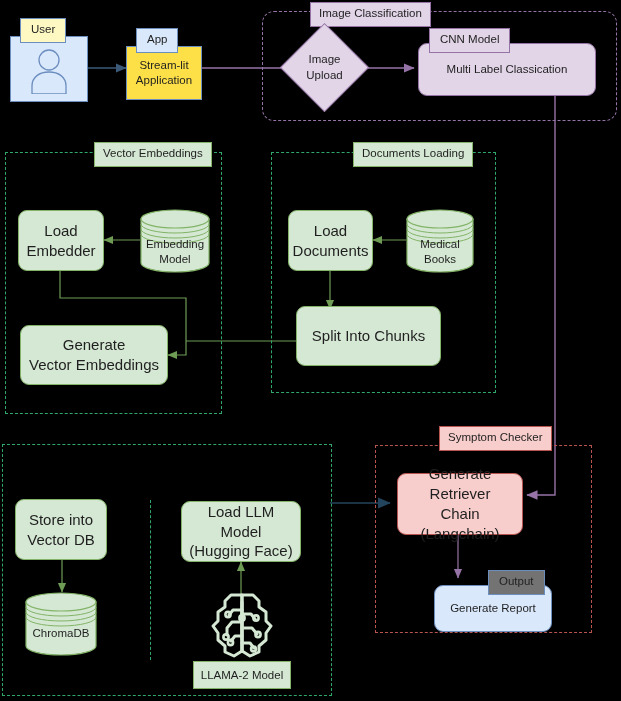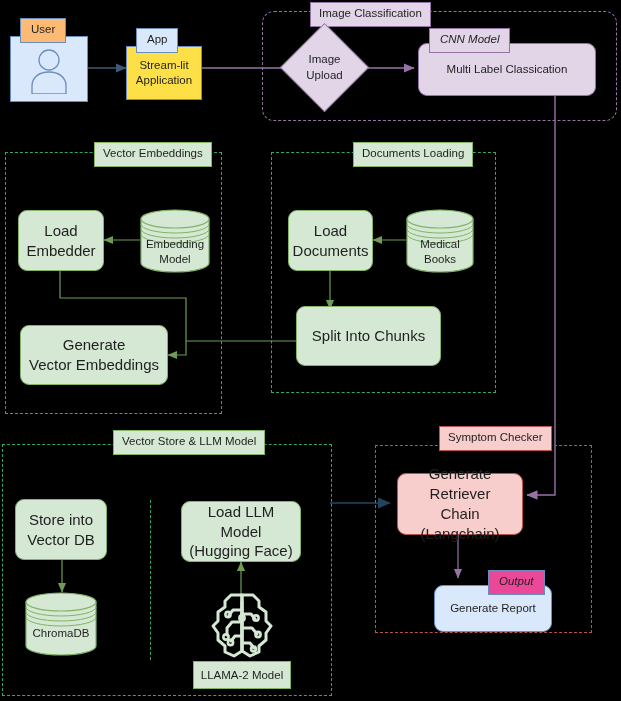--- a/index.html
+++ b/index.html
@@ -60,21 +60,21 @@
     display:flex;align-items:center;justify-content:center;
     text-align:center;font-size:11.5px;line-height:1.32;color:#1f1f1f;
   }
 
   
   .tabnode{position:absolute;}
   .tabnode .tn-tab{
     position:absolute;top:0;
     border:1px solid;font-size:11.5px;line-height:1;
     padding:5px 10px 6px 10px;white-space:nowrap;text-align:center;
-    color:#1f1f1f;z-index:3;font-style:italic;
+    color:#1f1f1f;z-index:3;
   }
   .tabnode .tn-body{
     position:absolute;left:0;
     border:1px solid;box-sizing:border-box;border-radius:9px;
     display:flex;align-items:center;justify-content:center;
     text-align:center;font-size:11.5px;line-height:1.32;color:#1f1f1f;
   }
 
   
   .diamond{position:absolute;}
@@ -159,29 +159,28 @@
   <div class="group rnd" style="left:262px;top:11px;width:353px;height:108px;border-color:#9673a6;"></div>
   <div class="gtitle" style="left:277px;top:2px;background:#e1d5e7;border-color:#9673a6;">Image Classification</div>
 
   <div class="group sq" style="left:5px;top:152px;width:215px;height:260px;border-color:#2fa86a;"></div>
   <div class="gtitle" style="left:61px;top:142px;background:#d5e8d4;border-color:#82b366;">Vector Embeddings</div>
 
   <div class="group sq" style="left:271px;top:152px;width:223px;height:239px;border-color:#2fa86a;"></div>
   <div class="gtitle" style="left:320px;top:142px;background:#d5e8d4;border-color:#82b366;">Documents Loading</div>
 
   <div class="group sq" style="left:2px;top:444px;width:328px;height:250px;border-color:#2fa86a;"></div>
-  <div class="gtitle" style="left:80px;top:430px;background:#d5e8d4;border-color:#82b366;">Vector Store &amp; LLM Model</div>
 
   <div style="position:absolute;left:150px;top:500px;width:0;height:160px;border-left:1.3px dashed #2fa86a;"></div>
 
   <div class="group sq" style="left:375px;top:445px;width:215px;height:186px;border-color:#b85450;"></div>
   <div class="gtitle" style="left:406px;top:426px;background:#f8cecc;border-color:#b85450;">Symptom Checker</div>
 
   <div class="pkg" style="left:10px;top:18px;width:78px;height:84px;">
-    <div class="pkg-tab" style="background:#fdba74;border-color:#6c8ebf;">User</div>
+    <div class="pkg-tab" style="background:#fef9c3;border-color:#6c8ebf;">User</div>
     <div class="pkg-body" style="top:18px;width:78px;height:66px;background:#dae8fc;border-color:#6c8ebf;">
       <svg width="46" height="50" viewBox="0 0 46 50">
         <circle cx="23" cy="16" r="10" fill="#dae8fc" stroke="#6c8ebf" stroke-width="1.3"></circle>
         <path d="M6,50 L6,42 C6,33 13.5,28 23,28 C32.5,28 40,33 40,42 L40,50 Z" fill="#dae8fc" stroke="#6c8ebf" stroke-width="1.3"></path>
       </svg>
     </div>
   </div>
 
   <div class="pkg" style="left:126px;top:28px;width:76px;height:72px;">
     <div class="pkg-tab" style="background:#dae8fc;border-color:#6c8ebf;">App</div>
@@ -276,17 +275,17 @@
       </g>
     </svg>
   </div>
 
   <div class="flatbox" style="left:193px;top:661px;width:98px;height:28px;background:#d5e8d4;border-color:#82b366;">LLAMA-2 Model</div>
 
   <div class="node" style="left:397px;top:473px;width:126px;height:62px;background:#f8cecc;border-color:#b85450;white-space:pre-line;">Generate Retriever
 Chain (Langchain)</div>
 
   <div class="tabnode" style="left:434px;top:570px;width:118px;height:62px;">
-    <div class="tn-tab" style="left:54px;background:#ec4899;border-color:#6c8ebf;">Output</div>
+    <div class="tn-tab" style="left:54px;background:#737373;border-color:#6c8ebf;">Output</div>
     <div class="tn-body" style="top:15px;width:118px;height:47px;background:#dae8fc;border-color:#6c8ebf;">Generate Report</div>
   </div>
 
 </div>
 
 </body></html>

